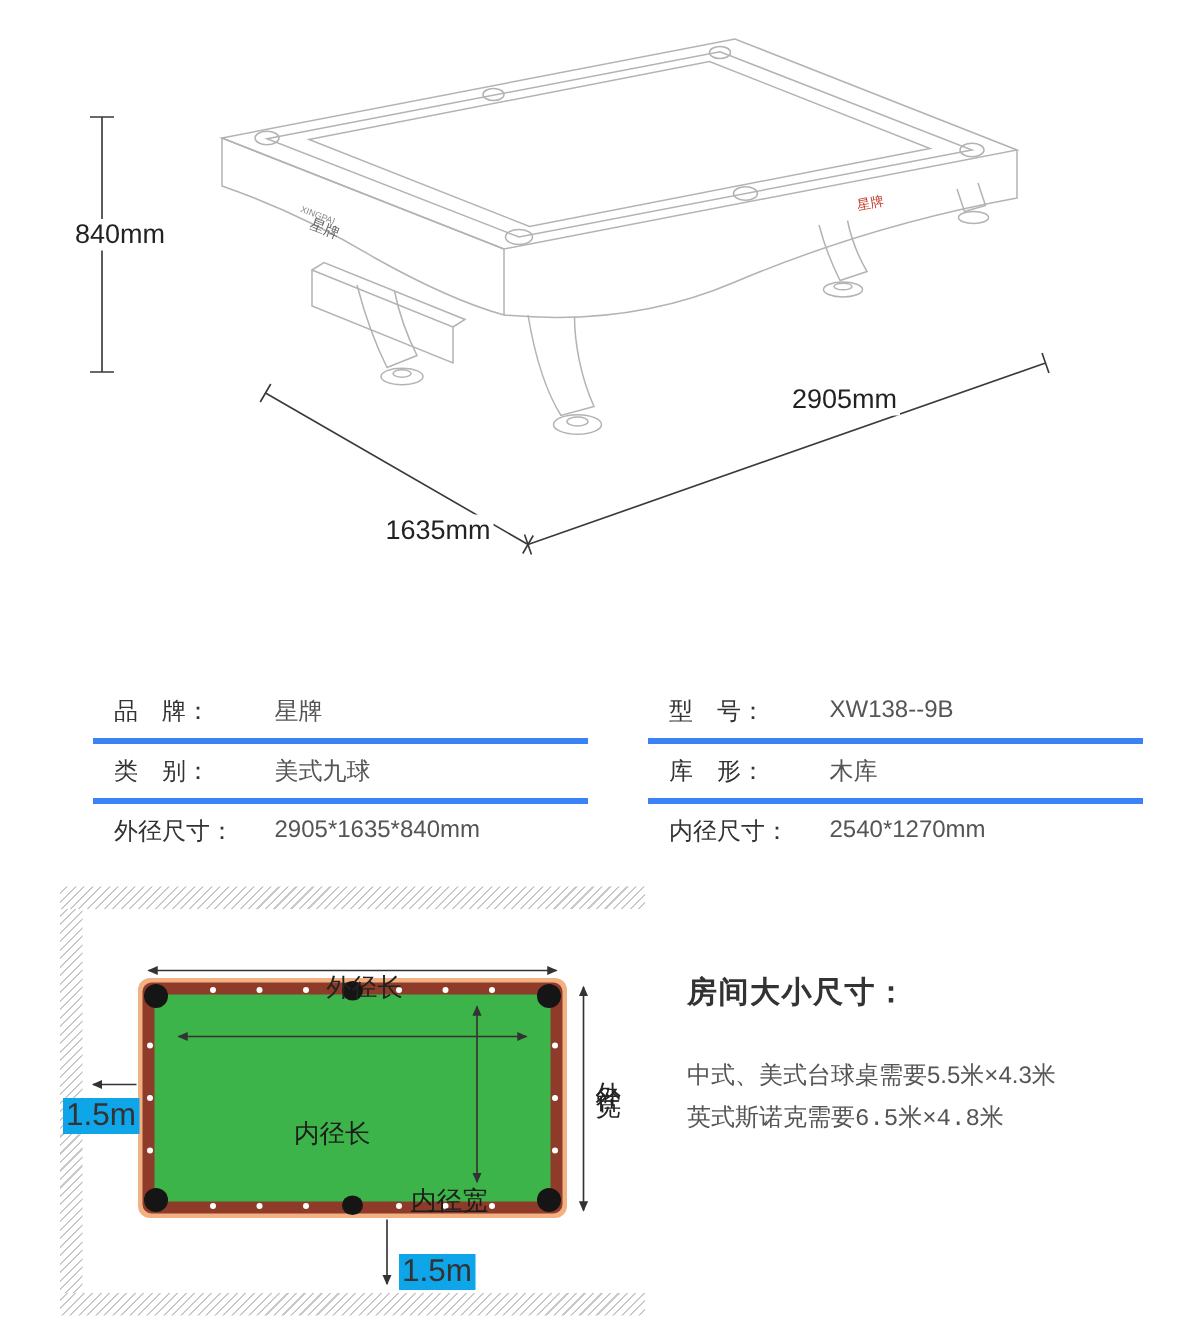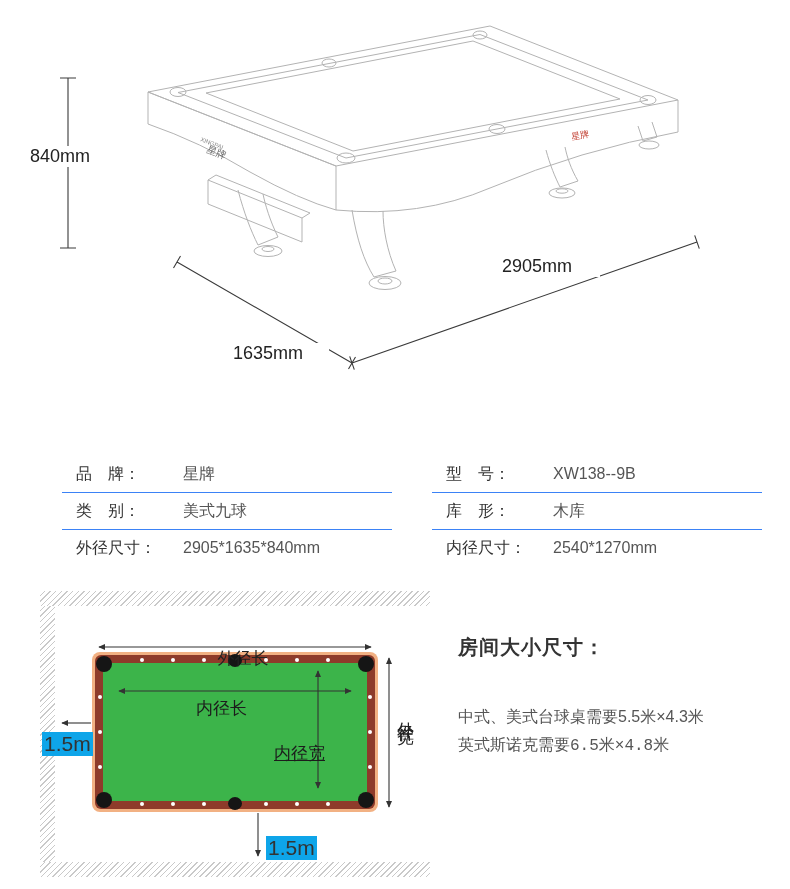--- a/index.html
+++ b/index.html
@@ -1,28 +1,28 @@
 <!DOCTYPE html>
 <html style="--felt: #3cb44a; --rail: #8e3b2a; --frame: #f2b183;"><head>
 <meta charset="utf-8">
 <style>
   html,body{margin:0;padding:0;background:#fff;}
   .page{position:relative;width:790px;height:889px;background:#fff;overflow:hidden;
         font-family:"Liberation Sans","DejaVu Sans",sans-serif;color:#333;}
   .overlay{position:absolute;left:0;top:0;pointer-events:none;}
 
   
-  .dim-label{position:absolute;font-size:18px;color:#222;text-align:left;
+  .dim-label{position:absolute;font-size:18px;color:#222;text-align:right;
              background:#fff;line-height:21px;padding:0 2px;}
 
   
   .spec-col{position:absolute;top:456px;width:330px;}
   .spec-col.left{left:62px;} .spec-col.right{left:432px;}
   .spec-row{display:flex;align-items:center;height:36px;padding-left:14px;font-size:16px;}
-  .spec-row.sep{border-bottom:1px solid #3b82f6;}
+  .spec-row.sep{border-bottom:4px solid #3b82f6;}
   .spec-label{width:107px;flex:none;color:#333;}
   .spec-value{color:#555;}
 
   
   .hatch{position:absolute;background:repeating-linear-gradient(135deg,#ffffff 0 3px,#c9c9c9 3px 4px);}
   .hatch-top{left:40px;top:591px;width:390px;height:15px;}
   .hatch-left{left:40px;top:606px;width:15px;height:256px;}
   .hatch-bottom{left:40px;top:862px;width:390px;height:15px;}
 
   .pt{position:absolute;left:92px;top:652px;width:286px;height:160px;
@@ -36,24 +36,24 @@
                  50px 152px #fff,81px 152px #fff,112px 152px #fff,174px 152px #fff,205px 152px #fff,236px 152px #fff,
                  8px 45px #fff,8px 80px #fff,8px 115px #fff,
                  278px 45px #fff,278px 80px #fff,278px 115px #fff;}
   .pk{position:absolute;background:#151515;border-radius:50%;width:16px;height:16px;}
   .pk-tl{left:4px;top:4px;} .pk-tr{right:4px;top:4px;}
   .pk-bl{left:4px;bottom:4px;} .pk-br{right:4px;bottom:4px;}
   .pk-tm{left:136px;top:2px;width:14px;height:13px;}
   .pk-bm{left:136px;bottom:2px;width:14px;height:13px;}
 
   .room-label{position:absolute;font-size:17px;color:#222;}
-  .on-felt{color:#123a16;color:#1c1c1c;}
+  .on-felt{color:#123a16;color:#1c1c1c;margin-top:47px;}
   .v-label{writing-mode:vertical-rl;letter-spacing:3px;}
   .clearance{position:absolute;font-size:21px;color:#333;background:#0ea5e9;padding:0 2px;}
-  .info-title{position:absolute;left:458px;top:634px;font-size:20px;font-weight:bold;color:#333;letter-spacing:1px;}
+  .info-title{position:absolute;left:458px;top:648px;font-size:20px;font-weight:bold;color:#333;letter-spacing:1px;}
   .info-line{position:absolute;left:458px;font-size:16px;color:#555;}
 </style>
 </head>
 <body>
 
 <div class="page">
 
   <div class="hatch hatch-top"></div>
   <div class="hatch hatch-left"></div>
   <div class="hatch hatch-bottom"></div>

